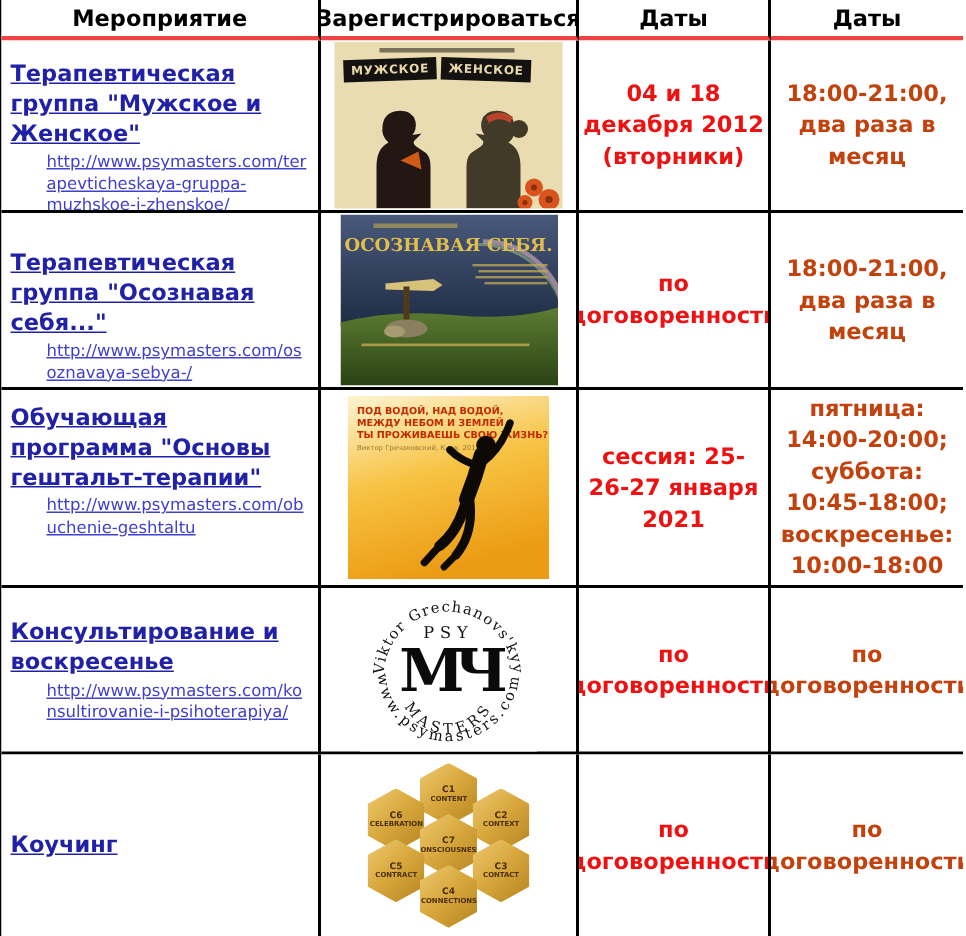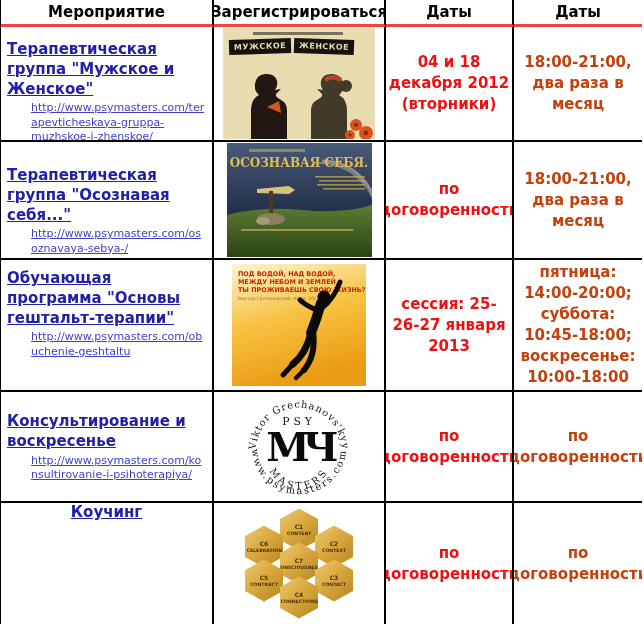--- a/index.html
+++ b/index.html
@@ -13,21 +13,21 @@
     font-family:"DejaVu Sans",sans-serif;
   }
   .cell{box-sizing:border-box;border-right:2px solid #000;border-bottom:2px solid #000;overflow:hidden;background:#fff;}
   .lastcol{border-right:none;}
   .lastrow{border-bottom:none;}
   .th{display:flex;align-items:center;justify-content:center;font-weight:bold;font-size:15px;color:#000;border-bottom:3px solid #ef4444;}
   .ev{padding:13px 6px 0 6px;}
   .ev.pt2{padding-top:24px;}
   .ev.pt3{padding-top:9px;}
   .ev.pt4{padding-top:20px;}
-  .ev.vcenter{display:flex;flex-direction:row;justify-content:center;padding-top:0;}
+  .ev.vcenter{display:flex;flex-direction:column;justify-content:center;padding-top:0;}
   .title{display:block;color:#2121a8;font-weight:bold;font-size:15px;line-height:1.32;text-decoration:underline;cursor:pointer;}
   .url{display:block;color:#4040cc;font-size:11px;line-height:1.3;text-decoration:underline;overflow-wrap:break-word;word-break:break-word;cursor:pointer;margin-top:2px;margin-left:24px;}
   .imgc{display:flex;align-items:center;justify-content:center;}
   .dt,.tm{display:flex;align-items:center;justify-content:center;text-align:center;font-weight:bold;font-size:15px;line-height:1.4;padding:0 2px;color:#c2410c;}
   .dt{color:#ee1111;}
 
   
   .p1{width:152px;height:111px;background:#e9dcb0;position:relative;overflow:hidden;cursor:pointer;}
   .p1 .smallline{position:absolute;top:4px;left:30px;width:90px;height:3px;background:#4a4238;opacity:.7;}
   .p1 .head{position:absolute;top:11px;left:6px;display:flex;gap:3px;}
@@ -160,21 +160,21 @@
           <path d="M90,44 C98,38 104,29 108,18" stroke-width="5"></path>
           <path d="M87,47 C80,44 74,42 68,36" stroke-width="5"></path>
           <path d="M79,69 C76,81 71,92 61,100" stroke-width="7"></path>
           <path d="M61,100 L51,111" stroke-width="5"></path>
           <path d="M81,68 C83,82 81,95 72,106" stroke-width="6"></path>
           <path d="M72,106 L64,114" stroke-width="4.5"></path>
         </g>
       </svg>
     </span>
   </div>
-  <div class="cell dt">сессия: 25-26-27 января 2013</div>
+  <div class="cell dt">сессия: 25-26-27 января 2021</div>
   <div class="cell tm lastcol">пятница: 14:00-20:00; суббота: 10:45-18:00; воскресенье: 10:00-18:00</div>
 
   <div class="cell ev pt4">
     <a class="title">Консультирование и воскресенье</a>
     <a class="url">http://www.psymasters.com/konsultirovanie-i-psihoterapiya/</a>
   </div>
   <div class="cell imgc">
     <span class="posterwrap">
       <svg width="118" height="110" viewBox="0 0 120 112">
         <defs>

